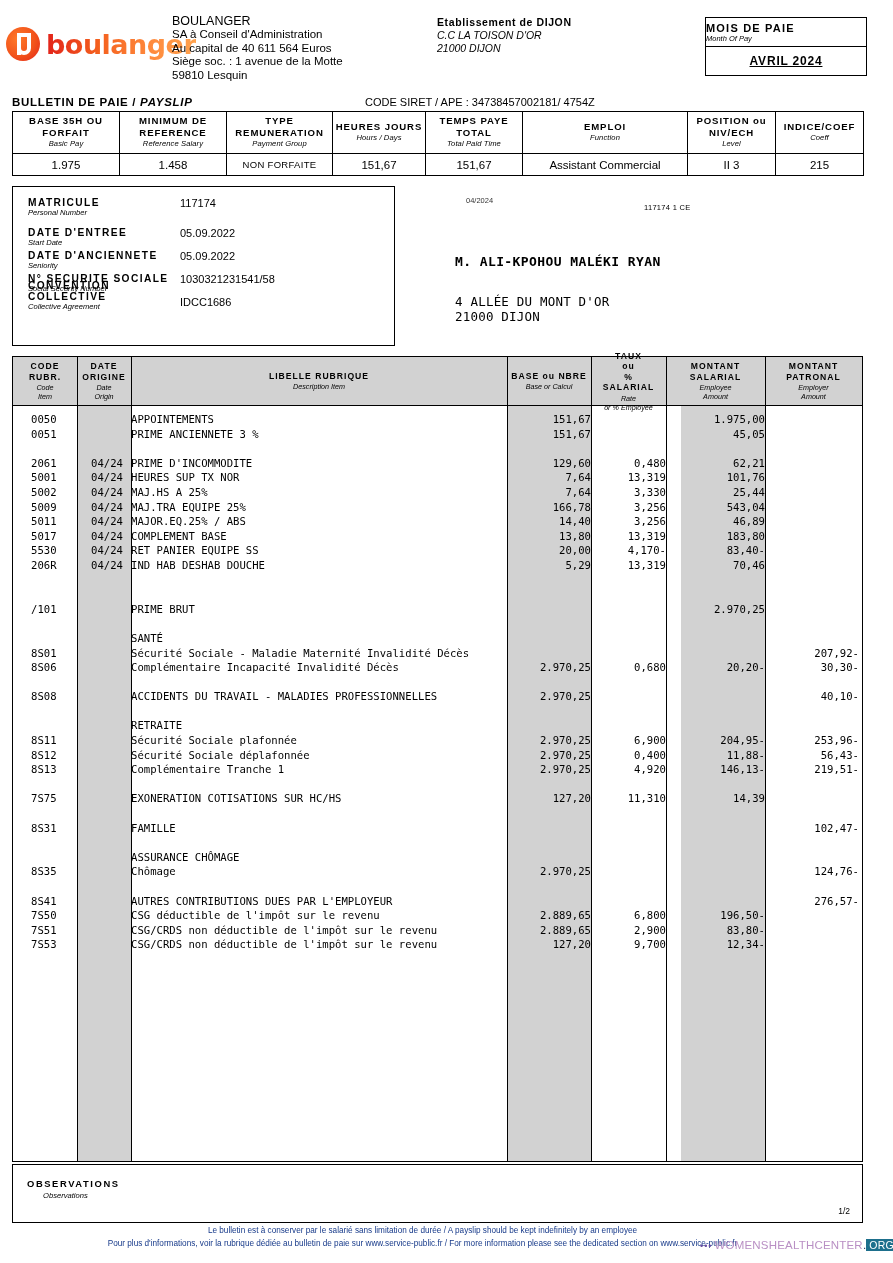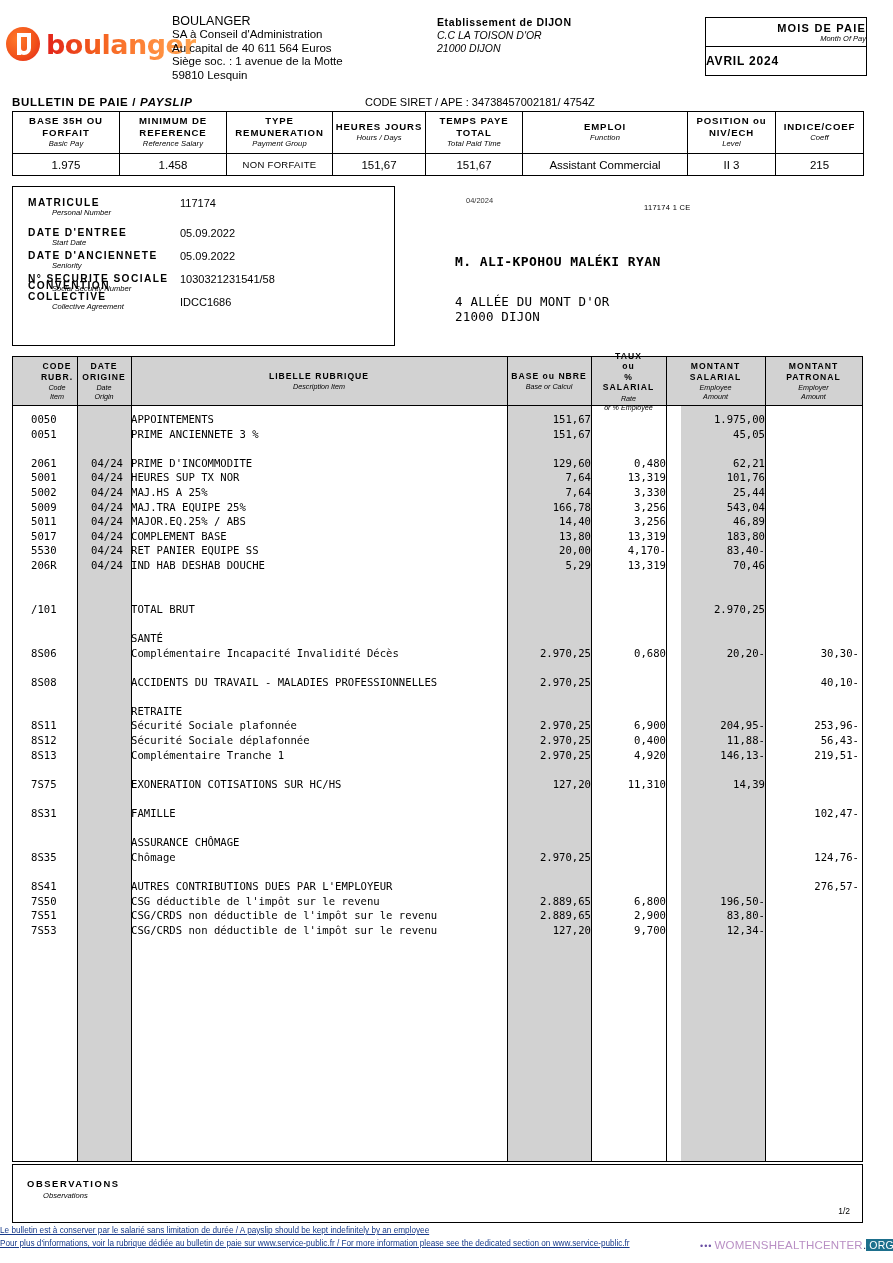--- a/index.html
+++ b/index.html
@@ -34,22 +34,22 @@
     -webkit-background-clip:text;background-clip:text;color:transparent;
     font-family:"DejaVu Sans", sans-serif;
   }
   .comp{position:absolute;left:172px;top:15px;font-size:11.5px;line-height:13.4px;}
   .comp .n{font-size:12.5px;}
   .estab{position:absolute;left:437px;top:16px;font-size:10.5px;line-height:13px;}
   .estab .b{font-weight:bold;letter-spacing:0.6px;}
   .estab .i{font-style:italic;}
 
   .moisbox{position:absolute;left:705px;top:17px;width:160px;border:1.6px solid #000;}
-  .moisbox .r1{border-bottom:1.6px solid #000;text-align:right;padding:4px 0 3px;}
-  .moisbox .r2{padding:7px 0 7px;}
+  .moisbox .r1{border-bottom:1.6px solid #000;text-align:left;padding:4px 0 3px;}
+  .moisbox .r2{text-align:center;padding:7px 0 7px;text-decoration:underline;}
   .moisbox .t1{font-size:11px;font-weight:bold;letter-spacing:1.2px;}
   .moisbox .t2{font-size:7.5px;font-style:italic;}
   .moisbox .t3{font-size:12px;font-weight:bold;letter-spacing:0.8px;}
 
   .bulletin{position:absolute;left:12px;top:96px;font-size:11.5px;font-weight:bold;letter-spacing:0.7px;}
   .bulletin i{font-style:italic;}
   .siret{position:absolute;left:365px;top:96px;font-size:11px;}
 
   
   .tinfo{position:absolute;left:12px;top:111px;width:851px;border-collapse:collapse;table-layout:fixed;border-radius:14px;}
@@ -57,21 +57,21 @@
   .tinfo th{padding:3px 1px 4px;}
   .th1{font-size:9.6px;font-weight:bold;letter-spacing:0.9px;line-height:12px;}
   .th2{font-size:7.6px;font-style:italic;font-weight:normal;letter-spacing:0.1px;line-height:10px;}
   .tinfo td{font-size:11.5px;height:21px;}
   .tinfo td.small{font-size:9.5px;letter-spacing:0.3px;}
 
   
   .empbox{position:absolute;left:12px;top:186px;width:381px;height:158px;border:1.3px solid #000;}
   .emprow{position:absolute;left:15px;}
   .el1{font-size:10.2px;font-weight:bold;letter-spacing:1.4px;}
-  .el2{font-size:7.6px;font-style:italic;margin-left:24px;}
+  .el2{font-size:7.6px;font-style:italic;}
   .ev{position:absolute;left:167px;font-size:11px;}
   .a-date{left:466px;top:196px;font-size:7.5px;color:#333;position:absolute;}
   .a-ref{left:644px;top:203px;font-size:7.5px;position:absolute;letter-spacing:0.3px;}
   .a-name{left:455px;top:254px;font-size:13px;position:absolute;font-family:"DejaVu Sans Mono", monospace;letter-spacing:0.4px;font-weight:bold;}
   .a-l1{left:455px;top:294px;font-size:12.5px;position:absolute;font-family:"DejaVu Sans Mono", monospace;letter-spacing:0.2px;}
   .a-l2{left:455px;top:309px;font-size:12.5px;position:absolute;font-family:"DejaVu Sans Mono", monospace;letter-spacing:0.2px;}
 
   
   .mainwrap{position:absolute;left:12px;top:356px;width:851px;height:806px;border:1.4px solid #000;box-sizing:border-box;}
   .mhead{position:relative;height:48px;border-bottom:1.4px solid #000;background:#d2d2d2;}
@@ -95,21 +95,21 @@
   .c-mpat{position:absolute;left:762px;width:84px;text-align:right;}
   .row.spacer{height:14.6px;}
 
   
   .obsbox{position:absolute;left:12px;top:1164px;width:851px;height:59px;border:1.4px solid #000;box-sizing:border-box;}
   .obs1{position:absolute;left:14px;top:13px;font-size:9.4px;font-weight:bold;letter-spacing:1.6px;}
   .obs2{position:absolute;left:30px;top:26px;font-size:7.6px;font-style:italic;}
   .pagenum{position:absolute;right:12px;bottom:6px;font-size:8.5px;}
 
   
-  .foot{position:absolute;left:0;top:1224px;width:845px;font-size:8.2px;color:#173a8a;line-height:13px;text-decoration:underline;}
+  .foot{position:absolute;left:0;top:1224px;width:845px;text-align:center;font-size:8.2px;color:#173a8a;line-height:13px;}
   .wm{position:absolute;left:700px;top:1239px;font-size:11.5px;letter-spacing:0.2px;white-space:nowrap;}
   .wm .w1{color:#b98fc4;text-align:center;}
   .wm .w2{color:#2b3f6b;}
   .wm .org{background:#1d6f8c;color:#fff;padding:0 3px;font-size:10.5px;}
   .wm .dots{color:#6a4fa3;font-size:9px;margin-right:2px;letter-spacing:1px;}
 </style>
 </head>
 <body>
 
 <div class="page">
@@ -250,21 +250,21 @@
   <div class="a-l2">21000 DIJON</div>
 
   <div class="mainwrap">
     <div class="mhead" id="mhead">
         <div class="sep" style="left: 64px;"></div>
         <div class="sep" style="left: 118px;"></div>
         <div class="sep" style="left: 494px;"></div>
         <div class="sep" style="left: 578px;"></div>
         <div class="sep" style="left: 653px;"></div>
         <div class="sep" style="left: 752px;"></div>
-        <div class="cell" style="left: 12px; width: 64px;">
+        <div class="cell" style="left: 0px; width: 64px;">
           <div class="mh1">CODE<br>RUBR.</div>
           <div class="mh2">Code<br>Item</div>
         </div>
         <div class="cell" style="left: 64px; width: 54px;">
           <div class="mh1">DATE<br>ORIGINE</div>
           <div class="mh2">Date<br>Origin</div>
         </div>
         <div class="cell" style="left: 118px; width: 376px; justify-content: center;">
           <div class="mh1">LIBELLE RUBRIQUE</div>
           <div class="mh2">Description Item</div>
@@ -386,35 +386,44 @@
             <div class="c-base">5,29</div>
             <div class="c-taux">13,319</div>
             <div class="c-msal">70,46</div>
             <div class="c-mpat"></div>
           </div>
           <div class="row spacer"></div>
           <div class="row spacer"></div>
           <div class="row">
             <div class="c-code">/101</div>
             <div class="c-date"></div>
-            <div class="c-lib">TOTAL BRUT</div>
+            <div class="c-lib">PRIME BRUT</div>
             <div class="c-base"></div>
             <div class="c-taux"></div>
             <div class="c-msal">2.970,25</div>
             <div class="c-mpat"></div>
           </div>
           <div class="row spacer"></div>
           <div class="row">
             <div class="c-code"></div>
             <div class="c-date"></div>
             <div class="c-lib">SANTÉ</div>
             <div class="c-base"></div>
             <div class="c-taux"></div>
             <div class="c-msal"></div>
             <div class="c-mpat"></div>
+          </div>
+          <div class="row">
+            <div class="c-code">8S01</div>
+            <div class="c-date"></div>
+            <div class="c-lib">Sécurité Sociale - Maladie Maternité Invalidité Décès</div>
+            <div class="c-base"></div>
+            <div class="c-taux"></div>
+            <div class="c-msal"></div>
+            <div class="c-mpat">207,92-</div>
           </div>
           <div class="row">
             <div class="c-code">8S06</div>
             <div class="c-date"></div>
             <div class="c-lib">Complémentaire Incapacité Invalidité Décès</div>
             <div class="c-base">2.970,25</div>
             <div class="c-taux">0,680</div>
             <div class="c-msal">20,20-</div>
             <div class="c-mpat">30,30-</div>
           </div>

